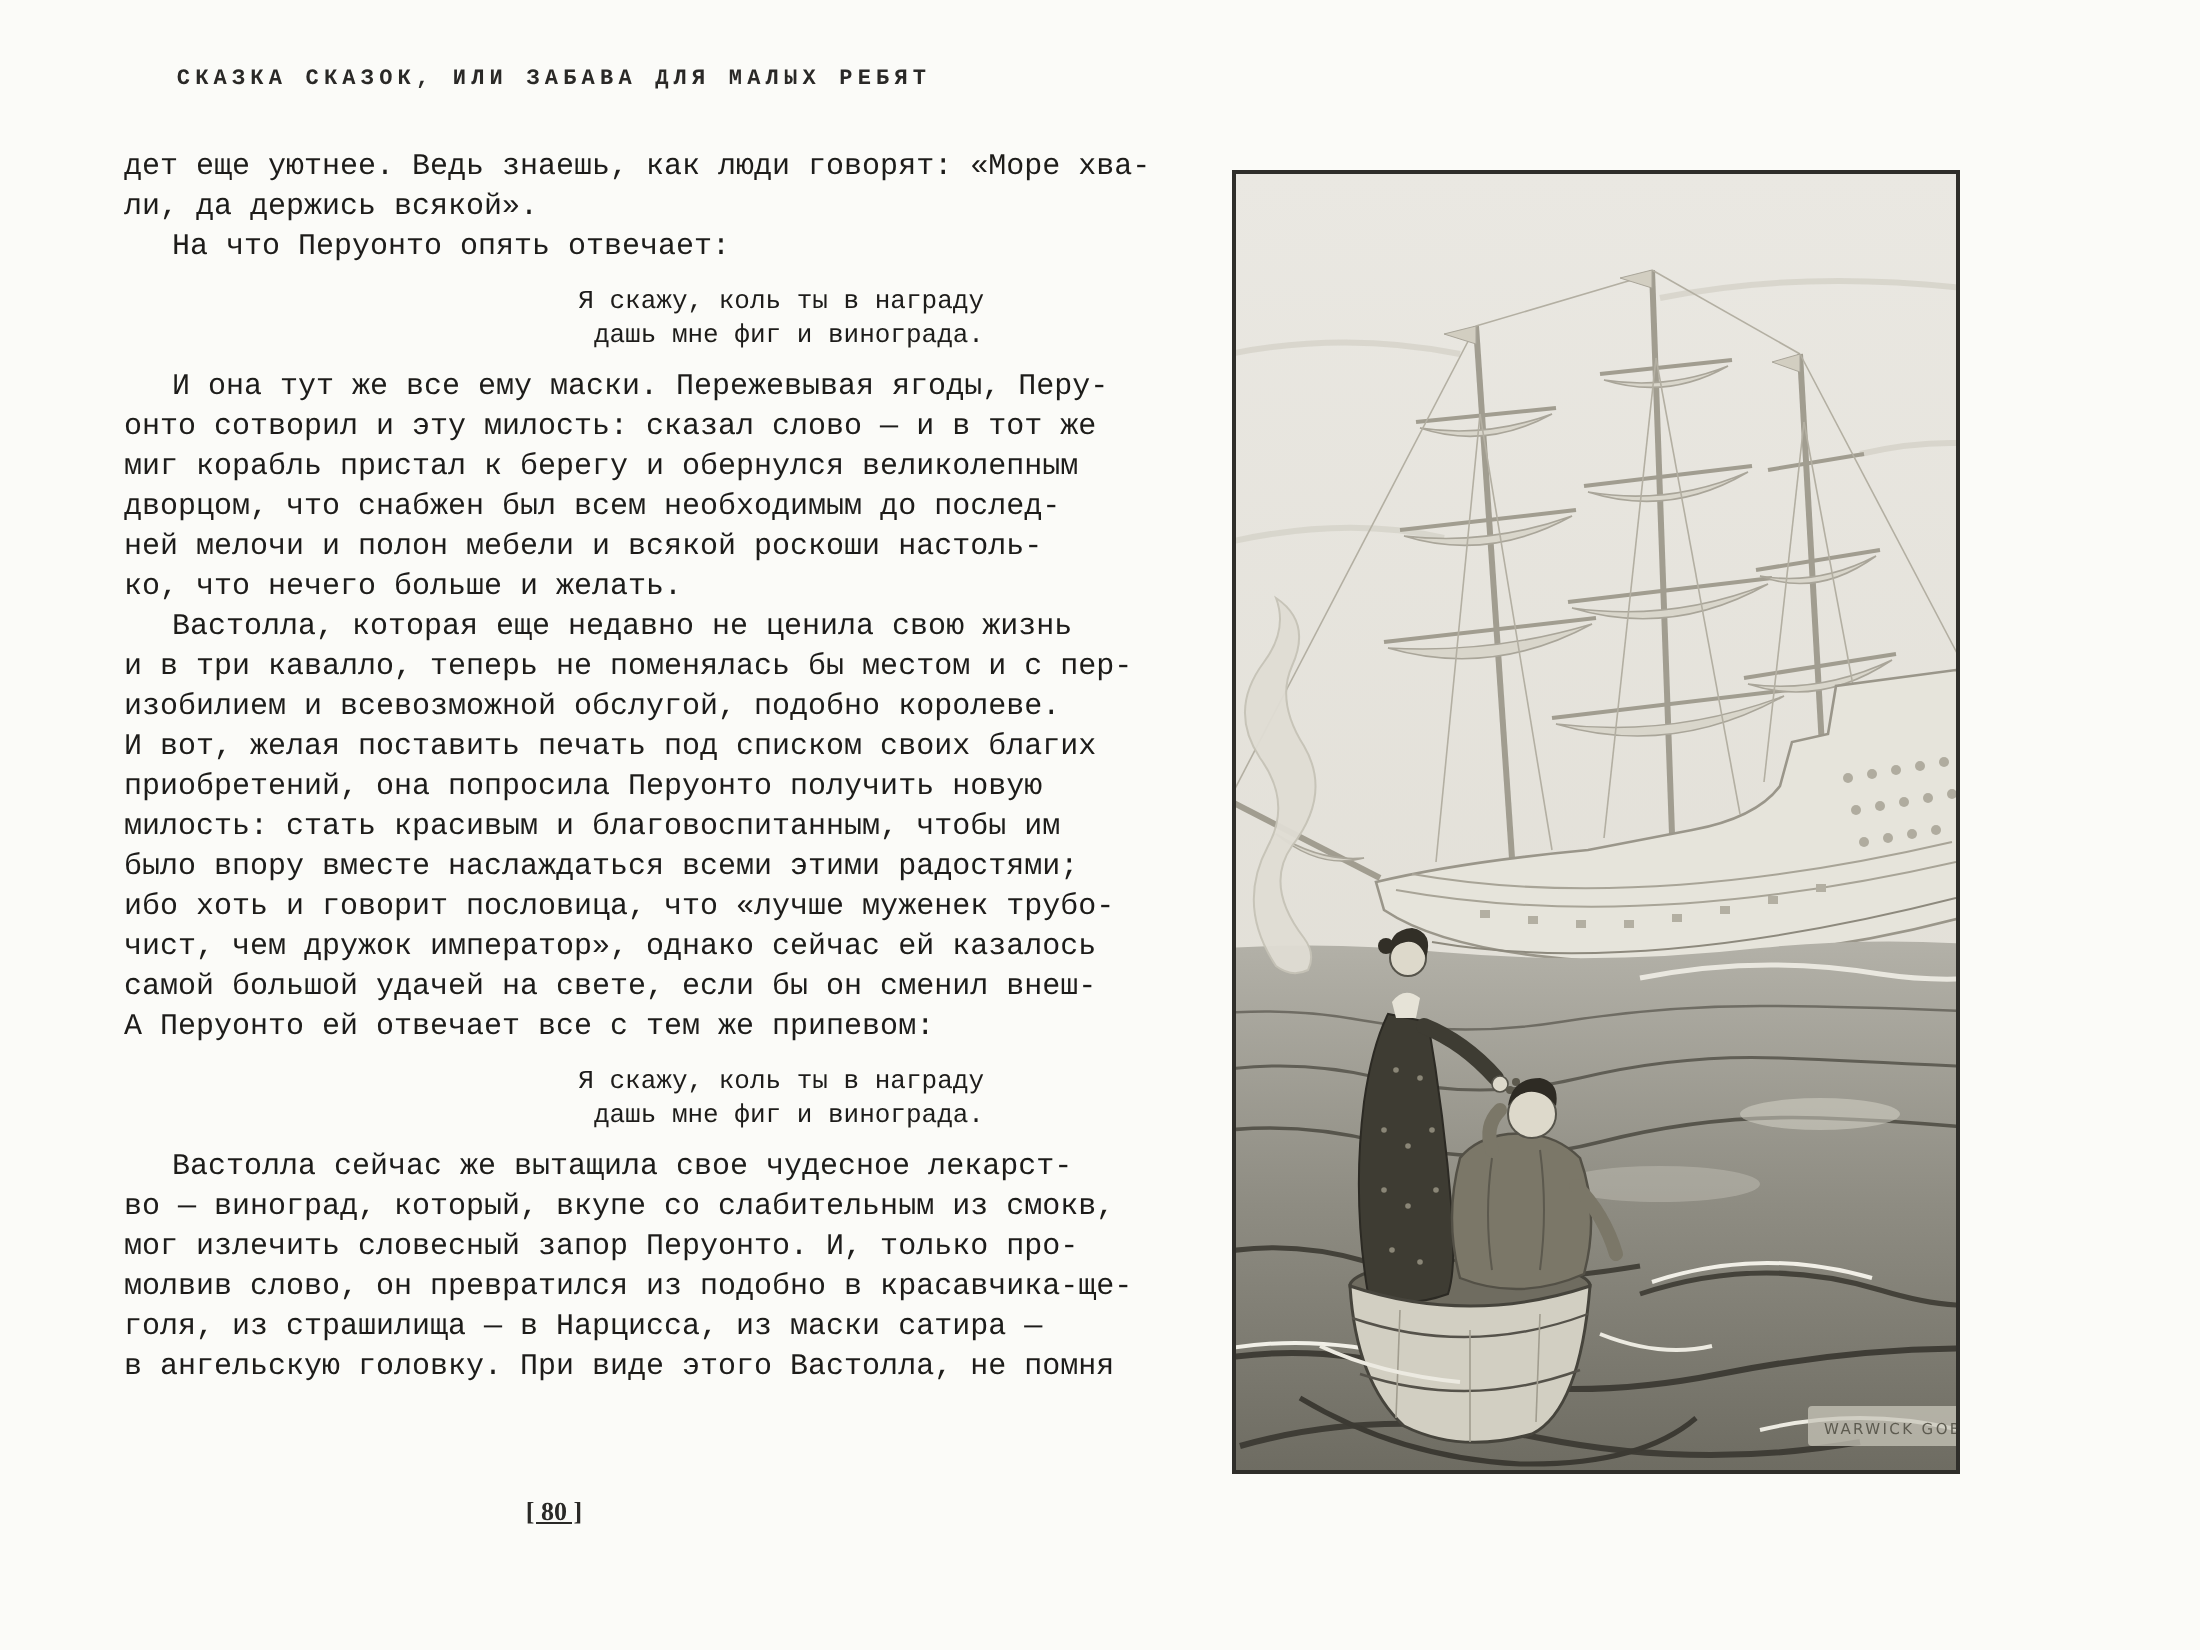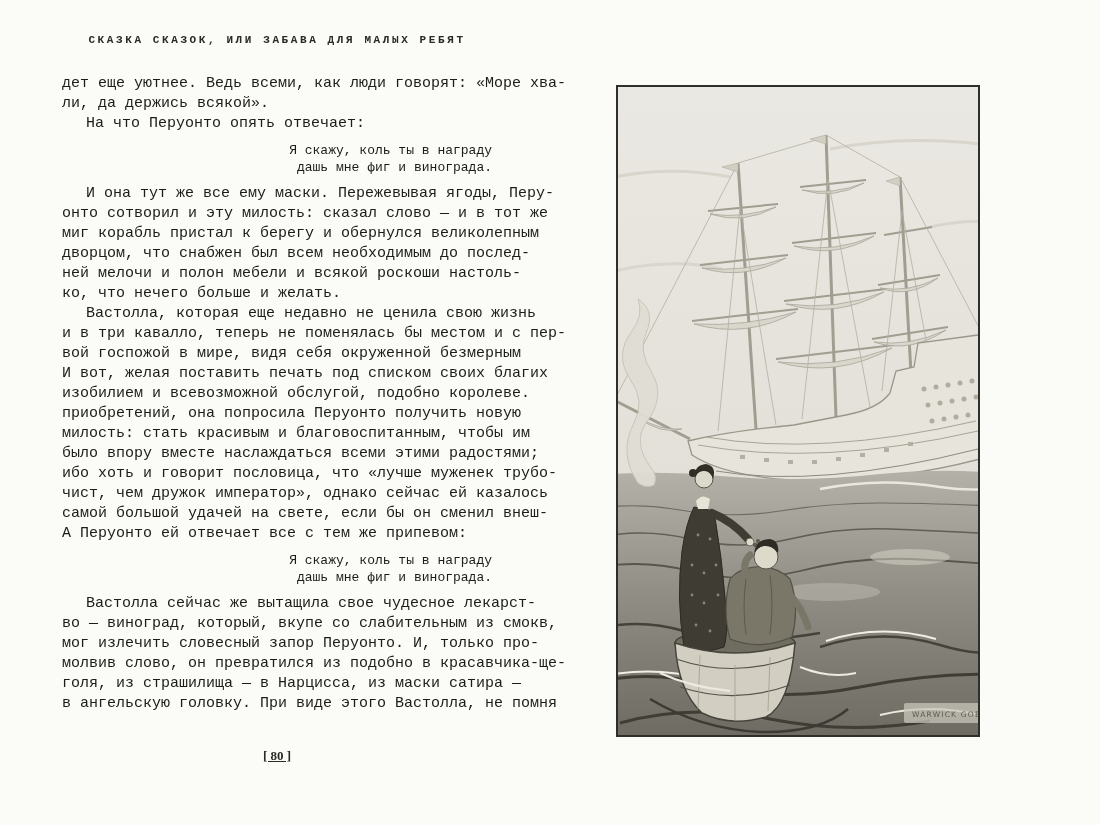--- a/index.html
+++ b/index.html
@@ -72,44 +72,43 @@
     fill: #5d5b50;
   }
 </style>
 </head>
 <body>
 
 <div class="left-page">
   <div class="running-title">СКАЗКА СКАЗОК, ИЛИ ЗАБАВА ДЛЯ МАЛЫХ РЕБЯТ</div>
   <div class="text-column">
       <div class="para">
-        <div class="line justify">дет еще уютнее. Ведь всеми, как люди говорят: «Море хва-</div>
+        <div class="line justify">дет еще уютнее. Ведь знаешь, как люди говорят: «Море хва-</div>
         <div class="line">ли, да держись всякой».</div>
       </div>
       <div class="para">
         <div class="line indent">На что Перуонто опять отвечает:</div>
       </div>
       <div class="verse">
         <div class="line">Я скажу, коль ты в награду</div>
         <div class="line">дашь мне фиг и винограда.</div>
       </div>
       <div class="para">
         <div class="line justify indent">И она тут же все ему маски. Пережевывая ягоды, Перу-</div>
         <div class="line justify">онто сотворил и эту милость: сказал слово — и в тот же</div>
         <div class="line justify">миг корабль пристал к берегу и обернулся великолепным</div>
         <div class="line justify">дворцом, что снабжен был всем необходимым до послед-</div>
         <div class="line justify">ней мелочи и полон мебели и всякой роскоши настоль-</div>
         <div class="line">ко, что нечего больше и желать.</div>
       </div>
       <div class="para">
         <div class="line justify indent">Вастолла, которая еще недавно не ценила свою жизнь</div>
         <div class="line justify">и в три кавалло, теперь не поменялась бы местом и с пер-</div>
-        <div class="line justify">вой госпожой в мире, видя себя окруженной безмерным</div>
+        <div class="line justify">изобилием и всевозможной обслугой, подобно королеве.</div>
         <div class="line justify">И вот, желая поставить печать под списком своих благих</div>
-        <div class="line justify">изобилием и всевозможной обслугой, подобно королеве.</div>
         <div class="line justify">приобретений, она попросила Перуонто получить новую</div>
         <div class="line justify">милость: стать красивым и благовоспитанным, чтобы им</div>
         <div class="line justify">было впору вместе наслаждаться всеми этими радостями;</div>
         <div class="line justify">ибо хоть и говорит пословица, что «лучше муженек трубо-</div>
         <div class="line justify">чист, чем дружок император», однако сейчас ей казалось</div>
         <div class="line justify">самой большой удачей на свете, если бы он сменил внеш-</div>
       </div>
       <div class="para">
         <div class="line">А Перуонто ей отвечает все с тем же припевом:</div>
       </div>

